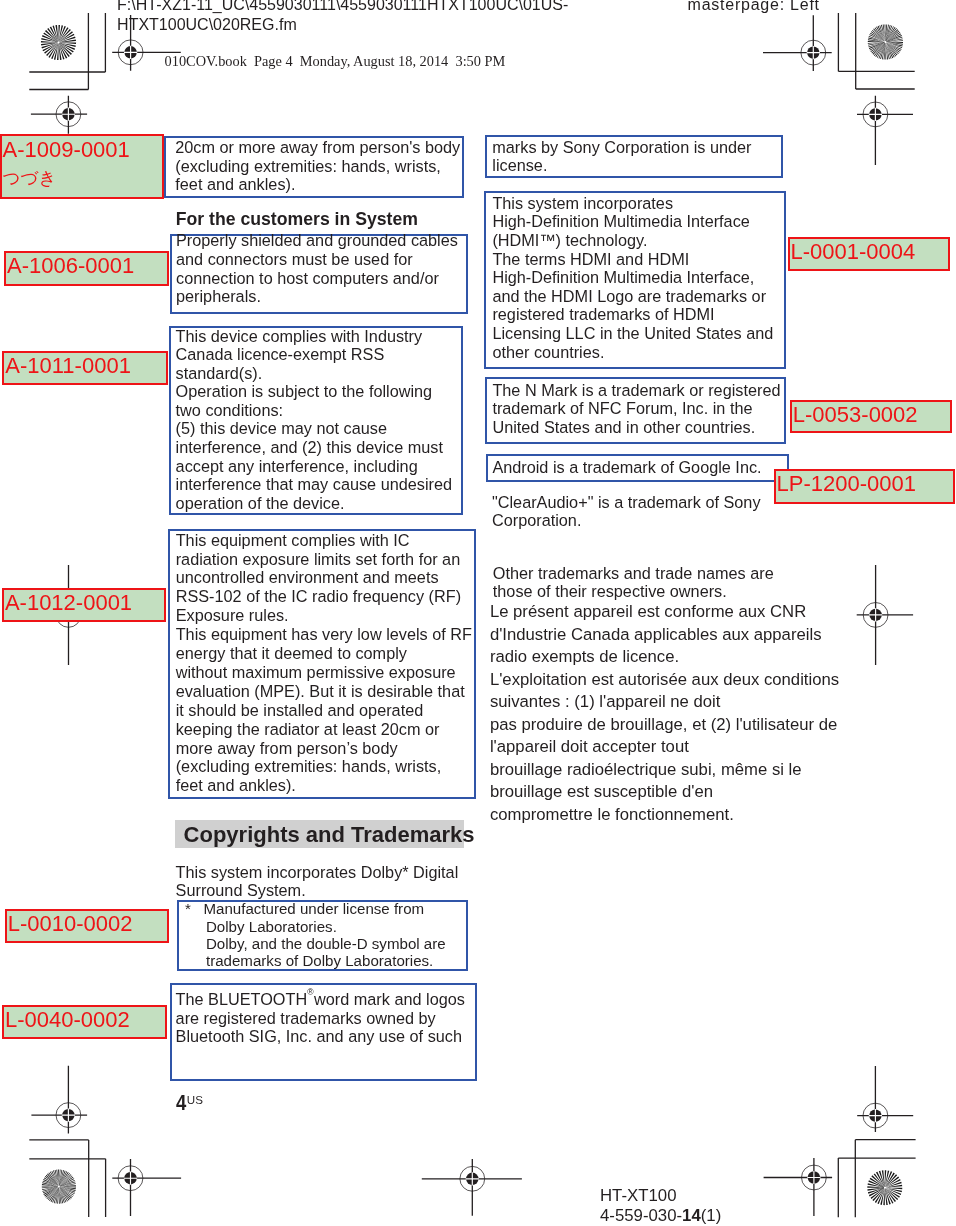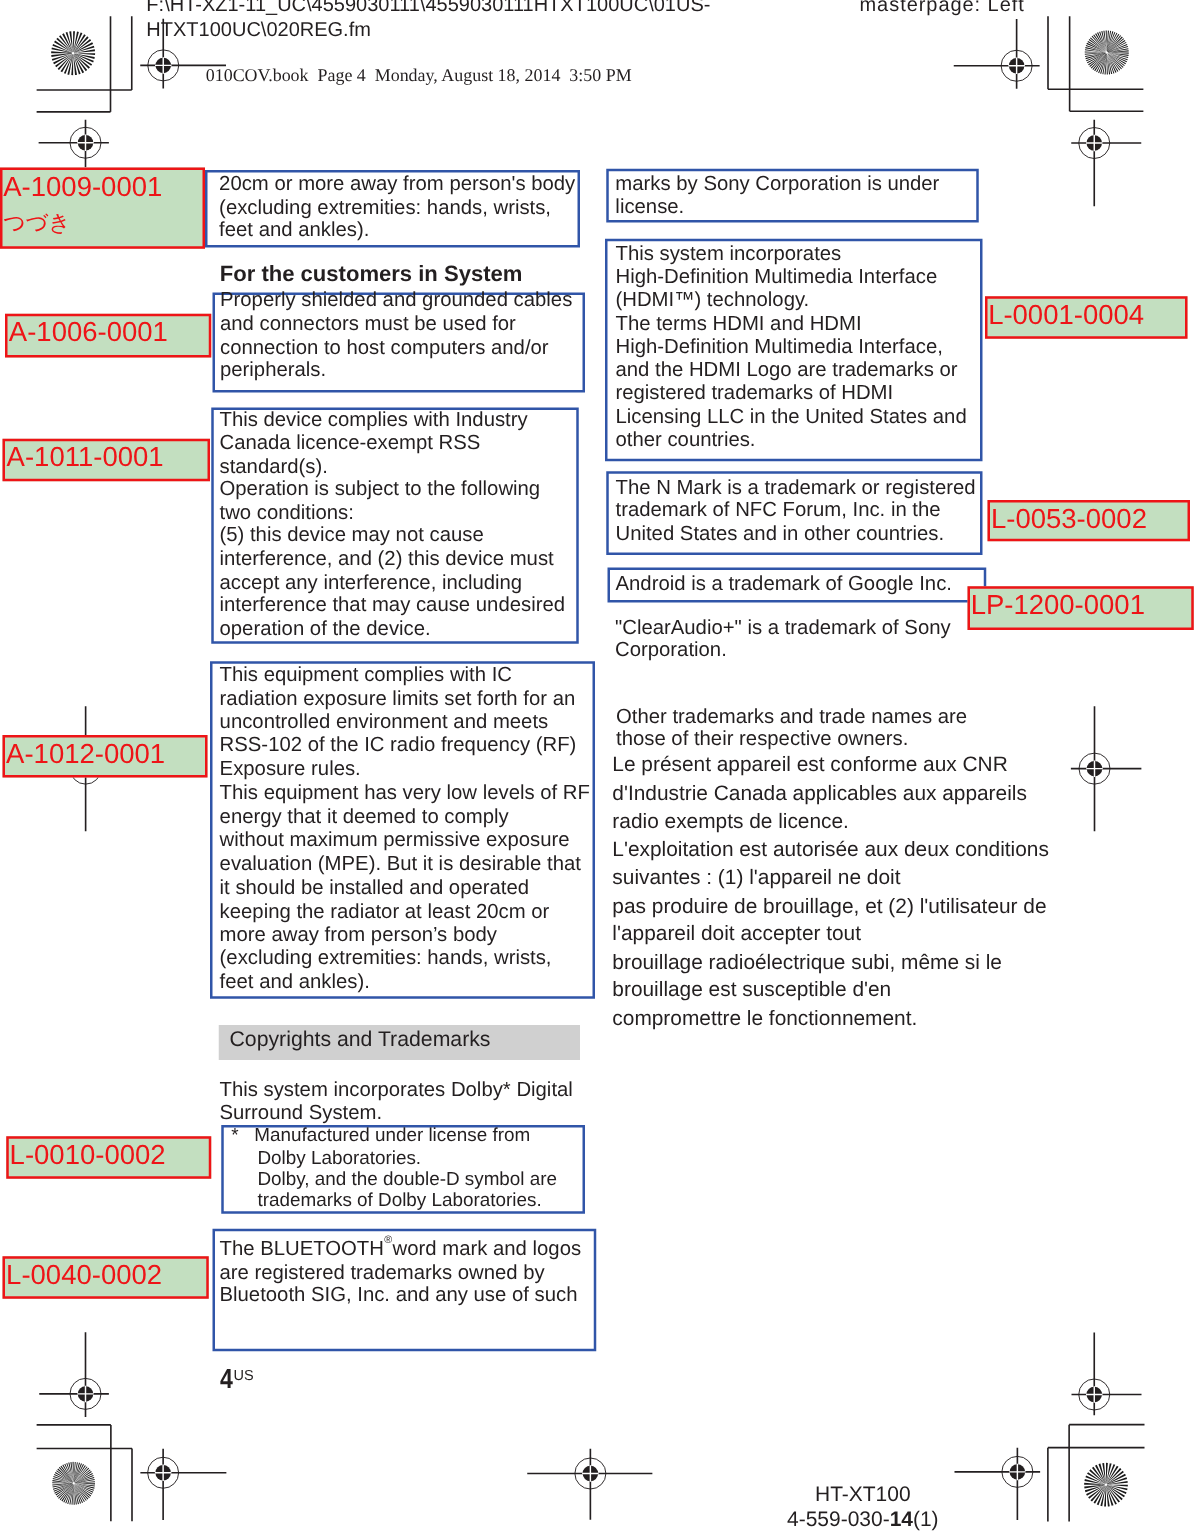--- a/index.html
+++ b/index.html
@@ -15,27 +15,27 @@
   #bookline{position:absolute;left:164.6px;top:52.5px;font-family:"Liberation Serif","DejaVu Serif",serif;
             font-size:14.35px;line-height:17px;white-space:pre;}
   .bbox{position:absolute;border:2px solid #3055a8;box-sizing:border-box;}
   .btxt{position:absolute;font-size:16.25px;line-height:18.75px;white-space:pre;}
   .tag{position:absolute;background:#c3dfc0;border:2.2px solid #ee1417;color:#ee1417;
        box-sizing:border-box;line-height:25.2px;font-size:22px;
        font-family:"Liberation Sans",sans-serif;padding:0 0 0 1.0px;overflow:hidden;}
   .tag .jp{font-family:"Liberation Serif",serif;font-size:0.80em;}
   .tag.two-line{line-height:27.2px;}
   .sectbar{position:absolute;background:#d0d0d0;box-sizing:border-box;}
-  .sectbar span{position:absolute;font-weight:normal;font-size:17px;white-space:nowrap;}
+  .sectbar span{position:absolute;font-weight:bold;font-size:22px;white-space:nowrap;}
   .heading{position:absolute;font-weight:bold;font-size:17.65px;white-space:nowrap;}
   #pagenum{position:absolute;font-weight:bold;font-size:22px;line-height:22px;white-space:nowrap;}
   #pagenum > span{display:inline-block;transform:scaleX(0.84);transform-origin:left center;}
   #pagenum sup{font-size:11.6px;font-weight:normal;vertical-align:0.46em;line-height:0;
                margin-left:-1.4px;}
-  #footer{position:absolute;text-align:center;font-size:16.8px;line-height:19.9px;}
+  #footer{position:absolute;text-align:left;font-size:16.8px;line-height:19.9px;}
   .btxt sup{font-size:0.53em;vertical-align:1.14em;line-height:0;margin:0 -0.48em 0 0.02em;}
 </style>
 </head>
 <body>
 
 <svg id="marks" viewBox="0 0 956 1226" xmlns="http://www.w3.org/2000/svg">
   <path d="M88.4 13.0L88.4 89.5" stroke="#231f20" stroke-width="1.3"></path>
   <path d="M105.4 13.0L105.4 72.0" stroke="#231f20" stroke-width="1.3"></path>
   <path d="M29.3 72.0L105.4 72.0" stroke="#231f20" stroke-width="1.3"></path>
   <path d="M29.3 89.5L88.4 89.5" stroke="#231f20" stroke-width="1.3"></path>

